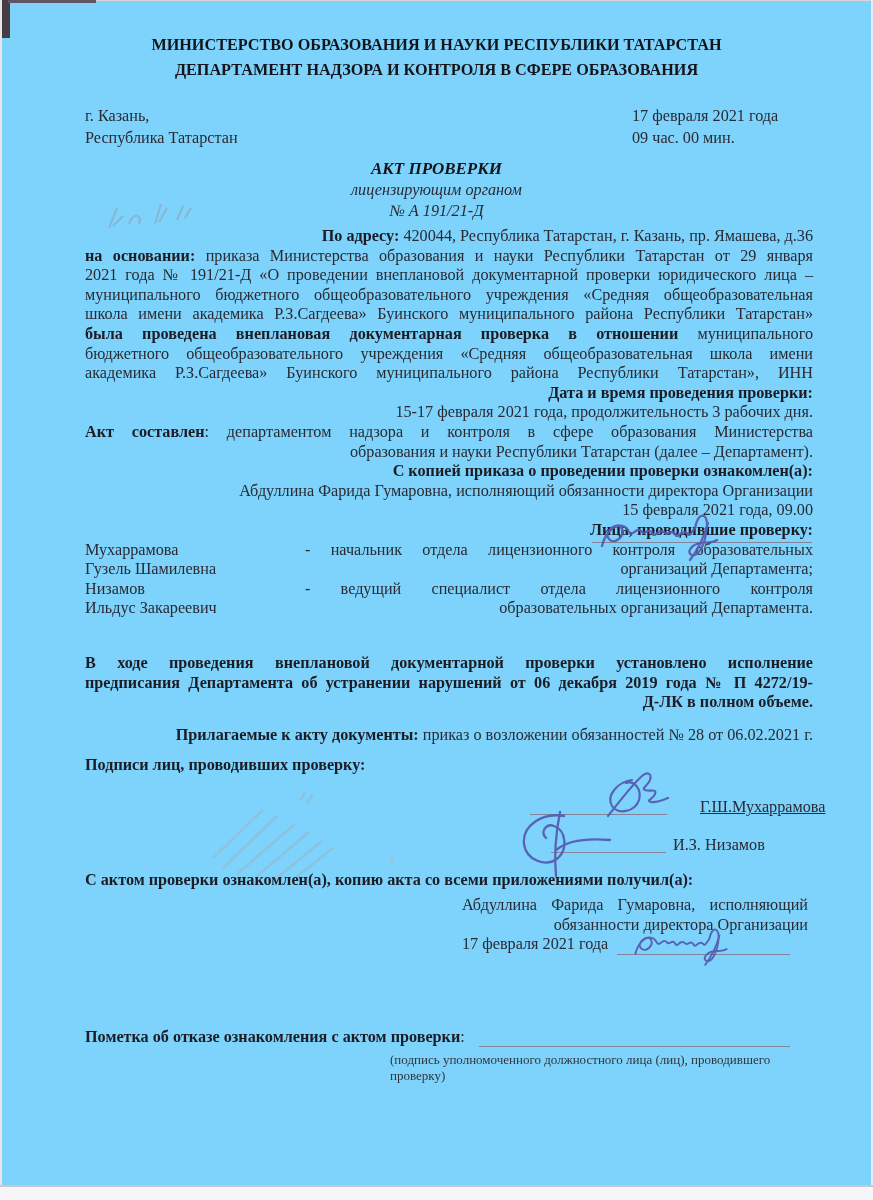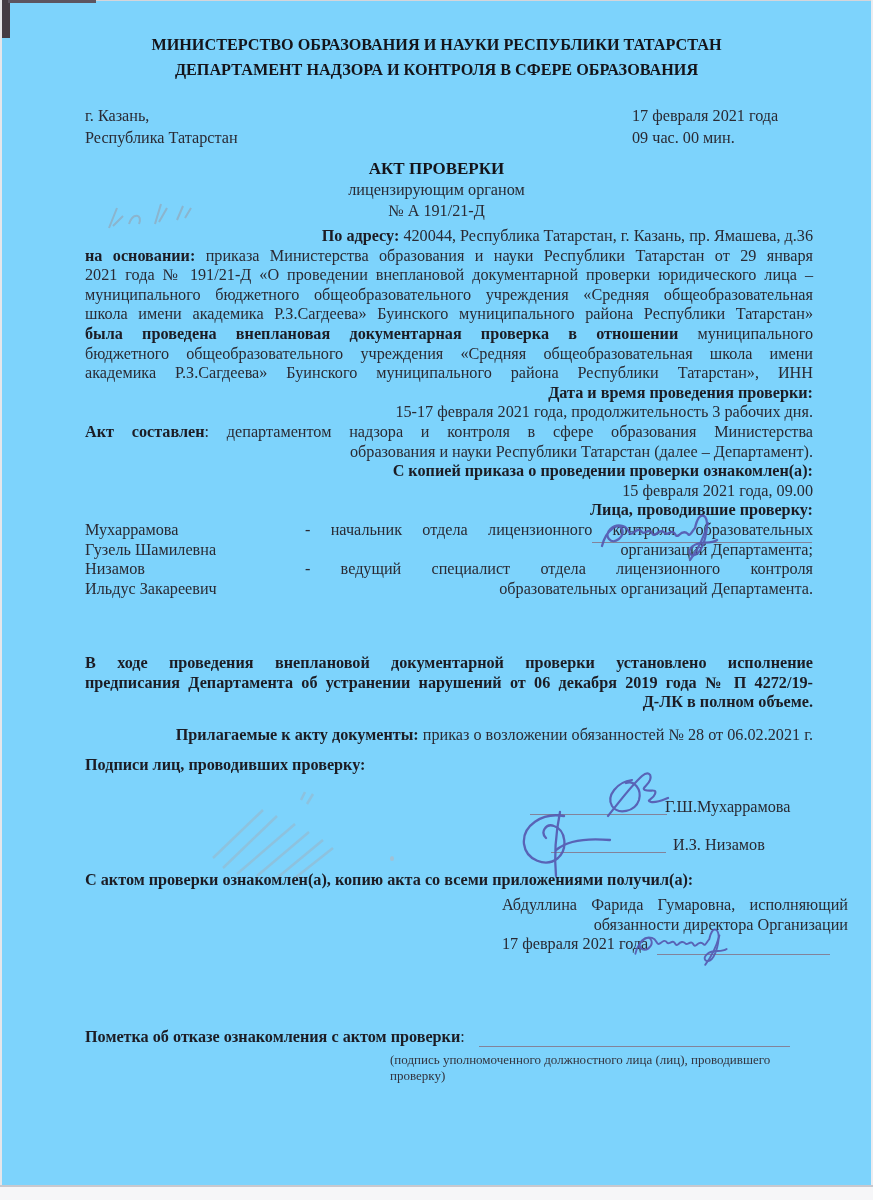--- a/index.html
+++ b/index.html
@@ -17,21 +17,21 @@
   .top-strip{left:8px;top:0;width:88px;height:3px;background:#5d5560;}
   .left-edge{left:0;top:0;width:2px;height:1200px;background:#e6e6ea;}
   .right-edge{left:871px;top:0;width:2px;height:1200px;background:#ececf0;}
   .bottom-line{left:0;top:1185px;width:873px;height:2px;background:#c8c8ce;}
   .bottom-pad{left:0;top:1187px;width:873px;height:13px;background:#f6f6f8;}
   
   .org-header{top:33px;left:0;width:873px;text-align:center;font-weight:bold;
     font-size:16.2px;line-height:25px;color:#14141a;}
   .meta{top:106px;left:85px;width:730px;line-height:21.5px;}
   .meta-right{position:absolute;left:547px;top:0;width:183px;}
-  .doc-title{top:158px;left:0;width:873px;text-align:center;line-height:21.5px;}
+  .doc-title{top:158px;left:0;width:873px;text-align:center;line-height:21.5px;font-style:italic;}
   .doc-title .t1{font-weight:bold;font-size:17px;color:#14141a;}
   
   .body1{top:227px;left:85px;width:728px;line-height:19.6px;}
   .body1 p{margin:0;}
   .jl{text-align:justify;text-align-last:justify;font-family:Liberation Serif, serif;}
   .ll{text-align:right;}
   .insp-grid{display:grid;grid-template-columns:220px 1fr;}
   
   .uline{border-bottom:1px solid #83839a;}
   .sig{stroke:#565ab0;fill:none;stroke-linecap:round;stroke-linejoin:round;opacity:.92;}
@@ -103,20 +103,21 @@
     <p class="jl">бюджетного общеобразовательного учреждения «Средняя общеобразовательная школа имени</p>
     <p class="jl">академика Р.З.Сагдеева» Буинского муниципального района Республики Татарстан», ИНН</p>
 
     <p class="ll"><b>Дата и время проведения проверки:</b></p>
     <p class="ll">15-17 февраля 2021 года, продолжительность 3 рабочих дня.</p>
 
     <p class="jl"><b>Акт составлен</b><span>: департаментом надзора и контроля в сфере образования Министерства</span></p>
     <p class="ll">образования и науки Республики Татарстан (далее – Департамент).</p>
 
     <p class="ll"><b>С копией приказа о проведении проверки ознакомлен(а):</b></p>
+    <p class="ll">Абдуллина Фарида Гумаровна, исполняющий обязанности директора Организации</p>
     <p class="ll">15 февраля 2021 года, 09.00</p>
 
     <p class="ll"><b>Лица, проводившие проверку:</b></p>
     <div class="insp-grid">
       <div>
         <div>Мухаррамова</div>
         <div>Гузель Шамилевна</div>
       </div>
       <div>
         <div class="jl">- начальник отдела лицензионного контроля образовательных</div>
@@ -149,42 +150,42 @@
 
   <div class="abs ll" style="top:726px;left:85px;width:728px;">
     <b>Прилагаемые к акту документы:</b> <span>приказ о возложении обязанностей № 28 от 06.02.2021 г.</span>
   </div>
 
   <div class="abs" style="top:756px;left:85px;">
     <b>Подписи лиц, проводивших проверку:</b>
   </div>
 
   <div class="abs uline" style="left:530px;top:794px;width:137px;height:20px;"></div>
-  <div class="abs" style="left:665px;top:798px;">Г.Ш.Мухаррамова</div>
+  <div class="abs" style="left:700px;top:798px;text-decoration:underline;">Г.Ш.Мухаррамова</div>
   <svg class="sig-svg" style="left:596px;top:770px" width="84" height="50" viewBox="0 0 84 50">
     <g class="sig" stroke-width="2.2">
       <path d="M36 10 C21 12 10 26 16 36 C22 45 39 42 43 30 C46 19 38 10 30 13"></path>
       <path d="M12 46 C24 31 35 16 46 6 C52 1 56 4 54 10 C52 16 45 18 49 20 C55 22 61 18 59 24 C57 30 49 30 55 32 C61 33 67 30 72 28"></path>
     </g>
   </svg>
 
   <div class="abs uline" style="left:551px;top:832px;width:115px;height:20px;"></div>
   <div class="abs" style="left:673px;top:836px;">И.З. Низамов</div>
   <svg class="sig-svg" style="left:512px;top:810px" width="105" height="70" viewBox="0 0 105 70">
     <g class="sig" stroke-width="2.3">
       <path d="M52 6 C30 2 10 16 12 34 C14 50 34 58 46 48 C56 39 54 20 42 16 C34 13 28 22 34 28"></path>
       <path d="M48 2 C44 22 42 44 44 66"></path>
       <path d="M44 40 C56 30 76 28 98 30"></path>
     </g>
   </svg>
 
   <div class="abs" style="top:871px;left:85px;width:728px;">
     <b>С актом проверки ознакомлен(а), копию акта со всеми приложениями получил(а):</b>
   </div>
-  <div class="abs" style="top:896px;left:462px;width:346px;line-height:19.6px;margin-left:40px;">
+  <div class="abs" style="top:896px;left:462px;width:346px;line-height:19.6px;">
     <div class="jl">Абдуллина Фарида Гумаровна, исполняющий</div>
     <div class="ll">обязанности директора Организации</div>
     <div class="acq-row">
       <span>17 февраля 2021 года</span>
       <span class="uline" style="flex:none;width:173px;margin-left:9px;height:17px;"></span>
     </div>
   </div>
   <svg class="sig-svg" style="left:620px;top:922px" width="118" height="46" viewBox="0 0 130 58">
     <g class="sig" stroke-width="2.4">
       <path d="M10 40 C14 24 27 15 30 23 C33 31 22 39 17 33 C12 27 21 17 31 20 C38 22 36 30 41 27 C45 24 47 22 50 26 C52 29 55 24 58 25 C61 26 60 31 64 28 C67 25 70 24 73 27 C75 30 78 25 81 26 C84 27 83 32 87 29 C90 26 93 25 96 28 C98 31 100 25 103 22 C105 13 108 8 112 10 C118 14 114 38 106 47 C100 53 93 46 101 40 C108 34 118 39 125 34"></path>

